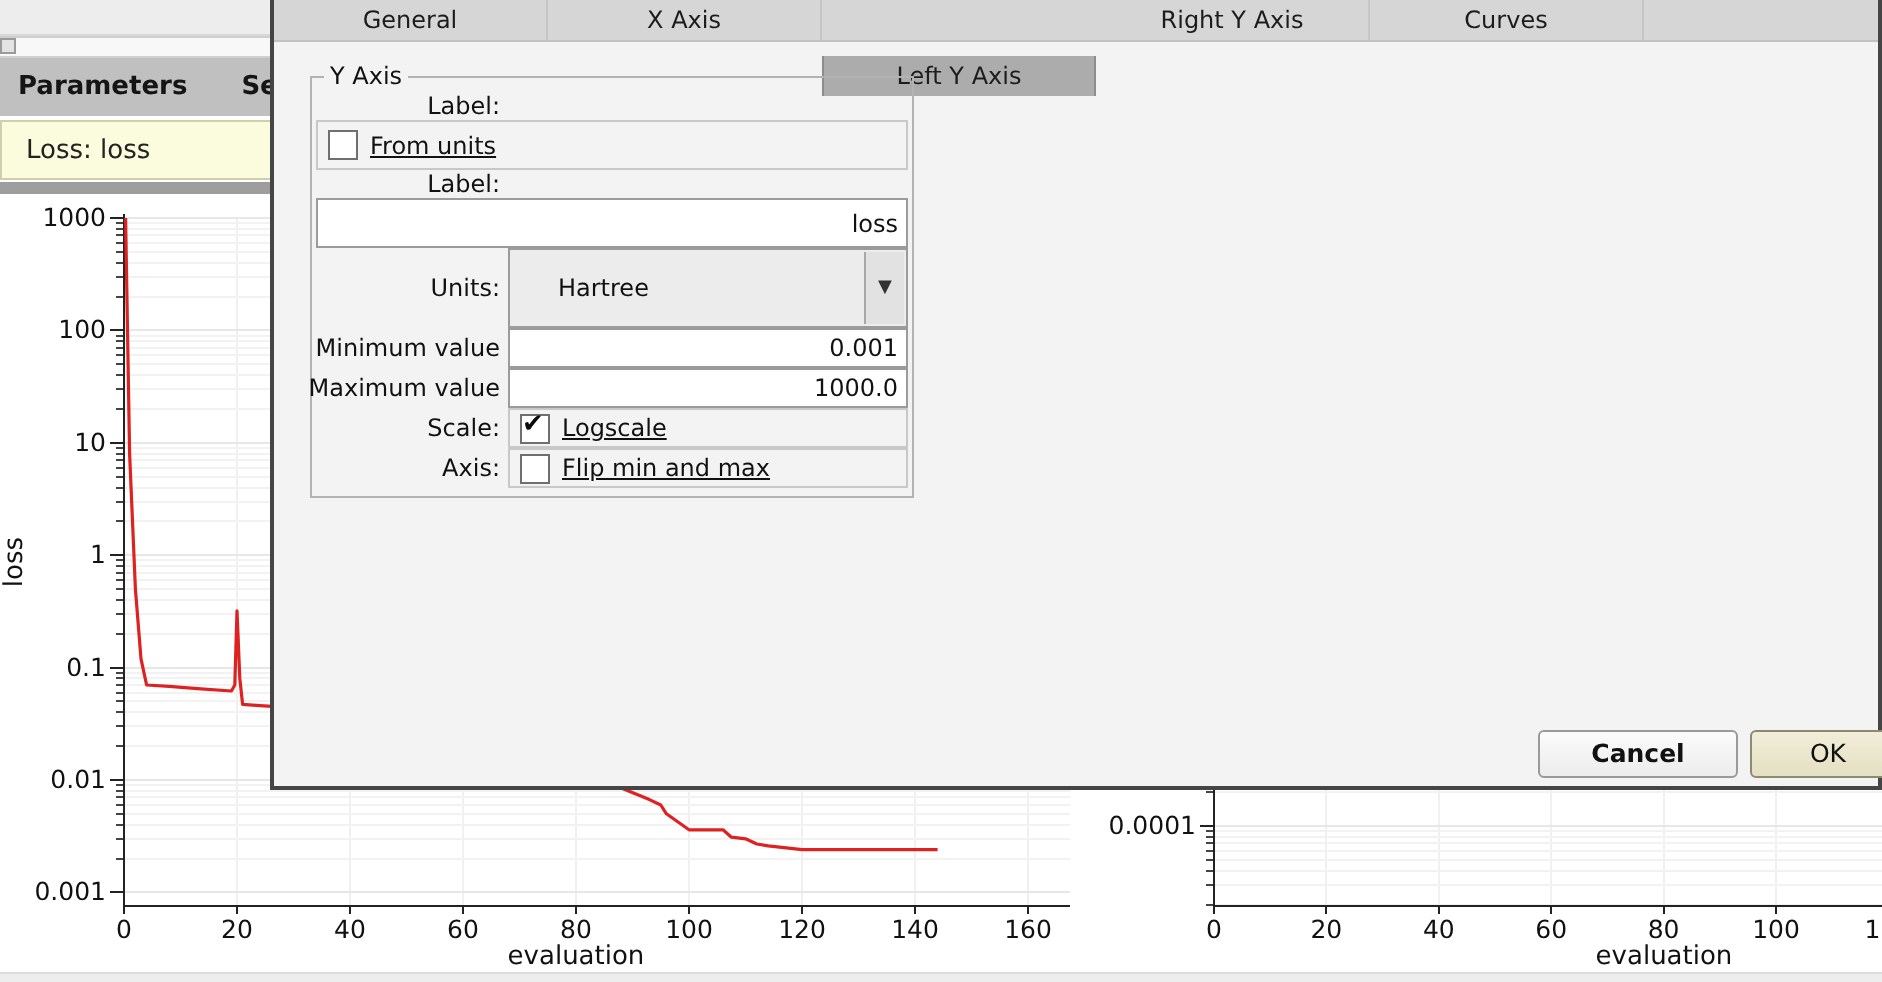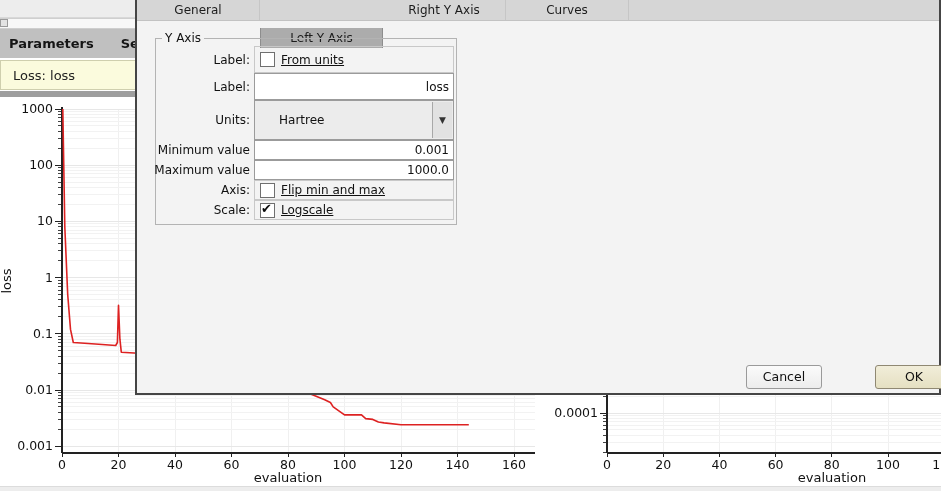--- a/index.html
+++ b/index.html
@@ -22,43 +22,43 @@
 
   
   #chart-left{left:0;top:95px;}
   #chart-right{left:545px;top:95px;}
   svg text{font-family:"DejaVu Sans","Liberation Sans",sans-serif;fill:#111;}
 
   
   #dialog{left:135px;top:0;width:806px;height:395px;box-sizing:border-box;background:#f3f3f3;
           border-left:2px solid #454545;border-right:2px solid #454545;border-bottom:2px solid #454545;}
   #dlg-tabbar{position:absolute;left:0;top:0;width:100%;height:20px;background:#d6d6d6;display:flex;border-bottom:1px solid #c2c2c2;}
-  .dlg-tab{width:123px;height:20px;line-height:20px;text-align:center;font-size:12px;color:#1c1c1c;
+  .dlg-tab{width:137px;height:20px;line-height:20px;text-align:center;font-size:12px;color:#1c1c1c;
            border-right:1px solid #c6c6c6;box-sizing:border-box;cursor:default;}
   .dlg-tab.selected{background:#acacac;border-left:1px solid #8d8d8d;border-right:1px solid #8d8d8d;margin-top:28px;}
 
   #groupbox{position:absolute;left:18px;top:31px;width:302px;box-sizing:border-box;
             border:1px solid #b3b3b3;padding:1px 2px 4px 2px;margin:0;background:transparent;}
   #groupbox legend{font-size:12px;padding:0 3px;margin-left:4px;margin-top:36px;}
   .row{display:flex;}
   .rlabel{width:96px;text-align:right;padding-right:4px;font-size:12px;box-sizing:border-box;
           display:flex;align-items:center;justify-content:flex-end;white-space:nowrap;}
   .rfield{flex:1;position:relative;font-size:12px;box-sizing:border-box;}
-  .h21{height:27px;} .h24{height:40px;} .h20{height:20px;}
+  .h21{height:39px;flex-direction:column;} .h24{height:40px;} .h20{height:20px;}
   .f-check{border:1px solid #c8c8c8;display:flex;align-items:center;gap:6px;padding-left:5px;text-decoration:underline;}
   .f-input{background:#fff;border:1px solid #9b9b9b;display:flex;align-items:center;justify-content:flex-end;padding:0 4px;}
   .f-combo{background:#ececec;border:1px solid #9b9b9b;display:flex;align-items:center;padding-left:24px;}
   .combo-arrow{position:absolute;right:1px;top:1px;bottom:1px;width:19px;background:#e2e2e2;border-left:1px solid #a8a8a8;
                display:flex;align-items:center;justify-content:center;font-size:9px;color:#333;}
   .cb{width:13px;height:13px;background:#fff;border:1px solid #6f6f6f;box-sizing:content-box;position:relative;flex:none;}
   .cb.checked::after{content:"✔";position:absolute;left:0px;top:-2px;font-size:13px;line-height:13px;color:#0a0a0a;}
 
   .btn{position:absolute;top:365px;height:24px;box-sizing:border-box;border:1px solid #9a9a9a;border-radius:3px;
        font-size:12.5px;text-align:center;line-height:21px;background:linear-gradient(#fbfbfb,#ececec);color:#111;cursor:default;}
-  #btn-cancel{left:609px;width:76px;}
+  #btn-cancel{left:632px;width:100px;font-weight:bold;}
   #btn-ok{left:738px;width:78px;background:linear-gradient(#f1edd9,#e5e0c2);border-color:#8f8872;}
 </style>
 </head>
 <body>
 
 <svg id="chart-left" class="abs" width="535" height="396">
     <line x1="62" y1="14" x2="62" y2="358" stroke="#f0f0f0" stroke-width="1" shape-rendering="crispEdges"></line>
     <line x1="118.5" y1="14" x2="118.5" y2="358" stroke="#f0f0f0" stroke-width="1" shape-rendering="crispEdges"></line>
     <line x1="175" y1="14" x2="175" y2="358" stroke="#f0f0f0" stroke-width="1" shape-rendering="crispEdges"></line>
     <line x1="231.5" y1="14" x2="231.5" y2="358" stroke="#f0f0f0" stroke-width="1" shape-rendering="crispEdges"></line>
@@ -300,20 +300,21 @@
 </div>
 <div id="curve-row" class="abs">
   <span>Loss: loss</span>
 </div>
 <div id="sash" class="abs"></div>
 <div id="bottom-strip" class="abs"></div>
 
 <div id="dialog" class="abs">
   <div id="dlg-tabbar">
     <div class="dlg-tab">General</div>
+    <div class="dlg-tab">X Axis</div>
     <div class="dlg-tab selected">Left Y Axis</div>
     <div class="dlg-tab">Right Y Axis</div>
     <div class="dlg-tab">Curves</div>
   </div>
 
   <fieldset id="groupbox">
     <legend>Y Axis</legend>
 
     <div class="row h21">
       <div class="rlabel">Label:</div>
@@ -340,31 +341,31 @@
       <div class="rlabel">Minimum value</div>
       <div class="rfield f-input">0.001</div>
     </div>
 
     <div class="row h20">
       <div class="rlabel">Maximum value</div>
       <div class="rfield f-input">1000.0</div>
     </div>
 
     <div class="row h20">
+      <div class="rlabel">Scale:</div>
+      <div class="rfield f-check">
+        <span class="cb checked"></span>
+        <span>Logscale</span>
+      </div>
+    </div>
+
+    <div class="row h20">
       <div class="rlabel">Axis:</div>
       <div class="rfield f-check">
         <span class="cb"></span>
         <span>Flip min and max</span>
       </div>
     </div>
-
-    <div class="row h20">
-      <div class="rlabel">Scale:</div>
-      <div class="rfield f-check">
-        <span class="cb checked"></span>
-        <span>Logscale</span>
-      </div>
-    </div>
   </fieldset>
 
   <div class="btn" id="btn-cancel">Cancel</div>
   <div class="btn" id="btn-ok">OK</div>
 </div>
 
 </body></html>

